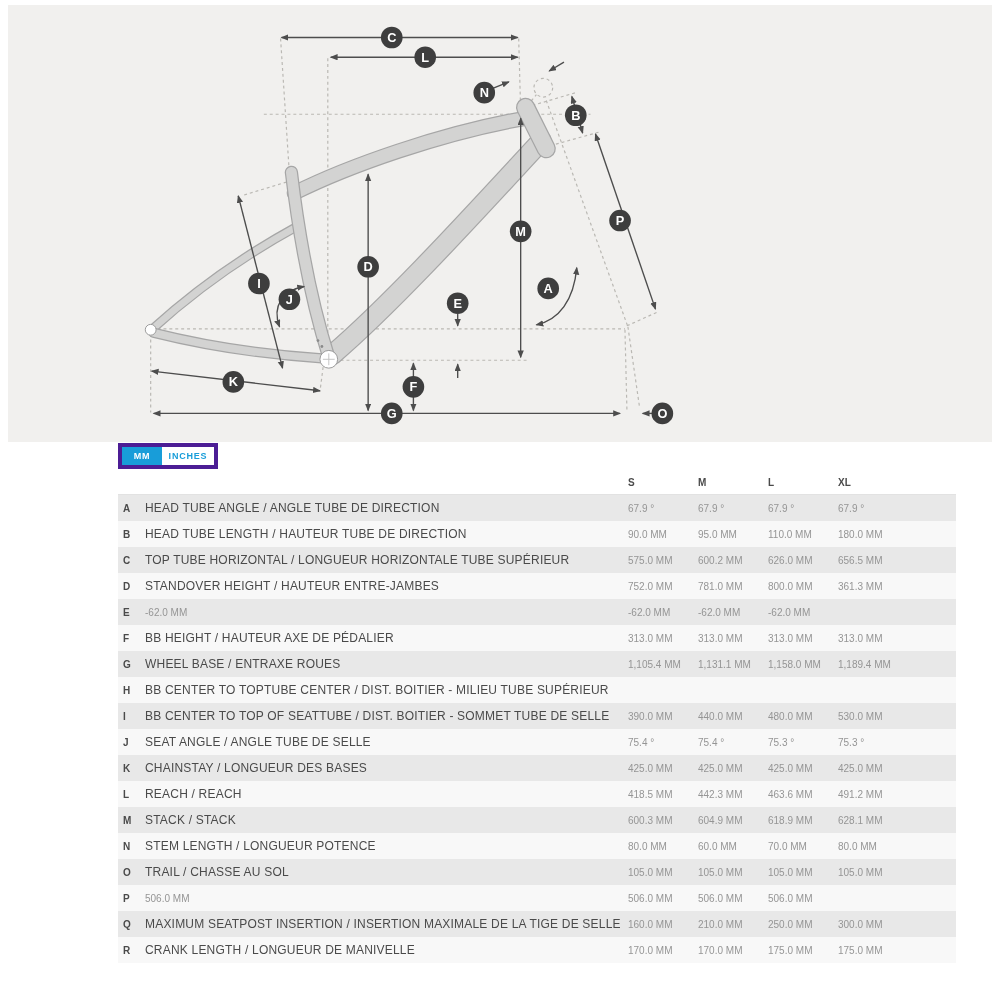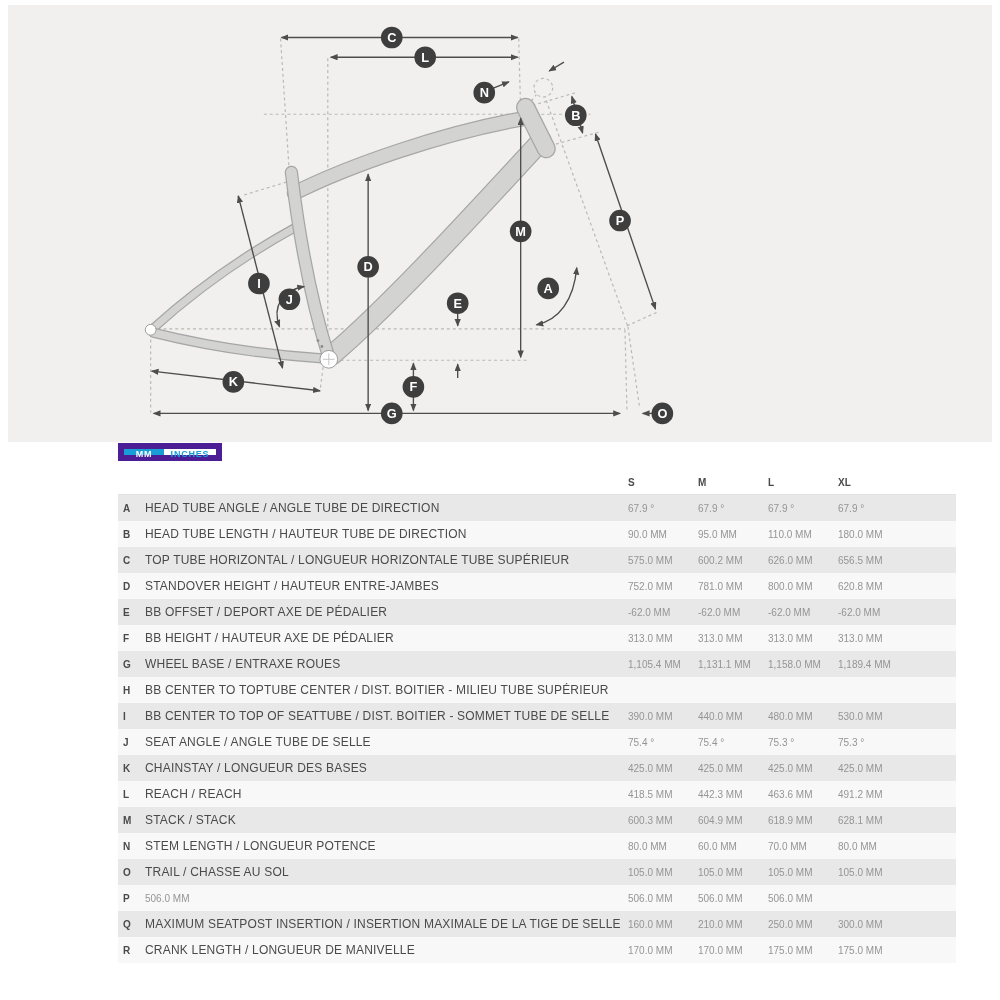--- a/index.html
+++ b/index.html
@@ -9,21 +9,21 @@
 
   
   .dash{stroke:#bab8b3;stroke-width:1.2;fill:none;stroke-dasharray:3 3;}
   .mline{stroke:#4d4d4d;stroke-width:1.4;fill:none;}
   .tube-o{fill:none;stroke:#a6a6a6;stroke-linecap:round;}
   .tube-i{fill:none;stroke:#d3d3d2;stroke-linecap:round;}
   .lbl-circle{fill:#3e3e3e;}
   .lbl-text{fill:#ffffff;font-size:13px;font-weight:bold;text-anchor:middle;}
 
   
-  .toggle{position:absolute;left:118px;top:443px;display:flex;border:6px solid #4c1d95;box-sizing:border-box;height:18px;background:#84cc16;}
+  .toggle{position:absolute;left:118px;top:443px;display:flex;border:4px solid #4c1d95;box-sizing:border-box;height:26px;background:#84cc16;}
   .toggle button{border:none;margin:0;padding:0;font-family:"Liberation Sans",sans-serif;
     font-size:9px;font-weight:bold;letter-spacing:.8px;height:100%;cursor:pointer;}
   .toggle .mm{background:#189dd9;color:#fff;width:40px;}
   .toggle .inches{background:#fff;color:#189dd9;width:52px;}
 
   
   .geo-table{position:absolute;left:118px;top:470px;width:838px;}
   .thead,.trow{display:grid;grid-template-columns:27px 483px 70px 70px 70px 1fr;align-items:center;}
   .thead{height:24px;border-bottom:1px solid #e2e2e2;}
   .trow{height:26px;}
@@ -216,26 +216,25 @@
     <div class="cell val">626.0 MM</div>
     <div class="cell val">656.5 MM</div>
   </div>
 
   <div class="trow even">
     <div class="cell letter">D</div>
     <div class="cell label">STANDOVER HEIGHT / HAUTEUR ENTRE-JAMBES</div>
     <div class="cell val">752.0 MM</div>
     <div class="cell val">781.0 MM</div>
     <div class="cell val">800.0 MM</div>
-    <div class="cell val">620.8 MM</div>
+    <div class="cell val">361.3 MM</div>
   </div>
 
   <div class="trow odd">
     <div class="cell letter">E</div>
-    <div class="cell label">BB OFFSET / DEPORT AXE DE PÉDALIER</div>
     <div class="cell val">-62.0 MM</div>
     <div class="cell val">-62.0 MM</div>
     <div class="cell val">-62.0 MM</div>
     <div class="cell val">-62.0 MM</div>
   </div>
 
   <div class="trow even">
     <div class="cell letter">F</div>
     <div class="cell label">BB HEIGHT / HAUTEUR AXE DE PÉDALIER</div>
     <div class="cell val">313.0 MM</div>

